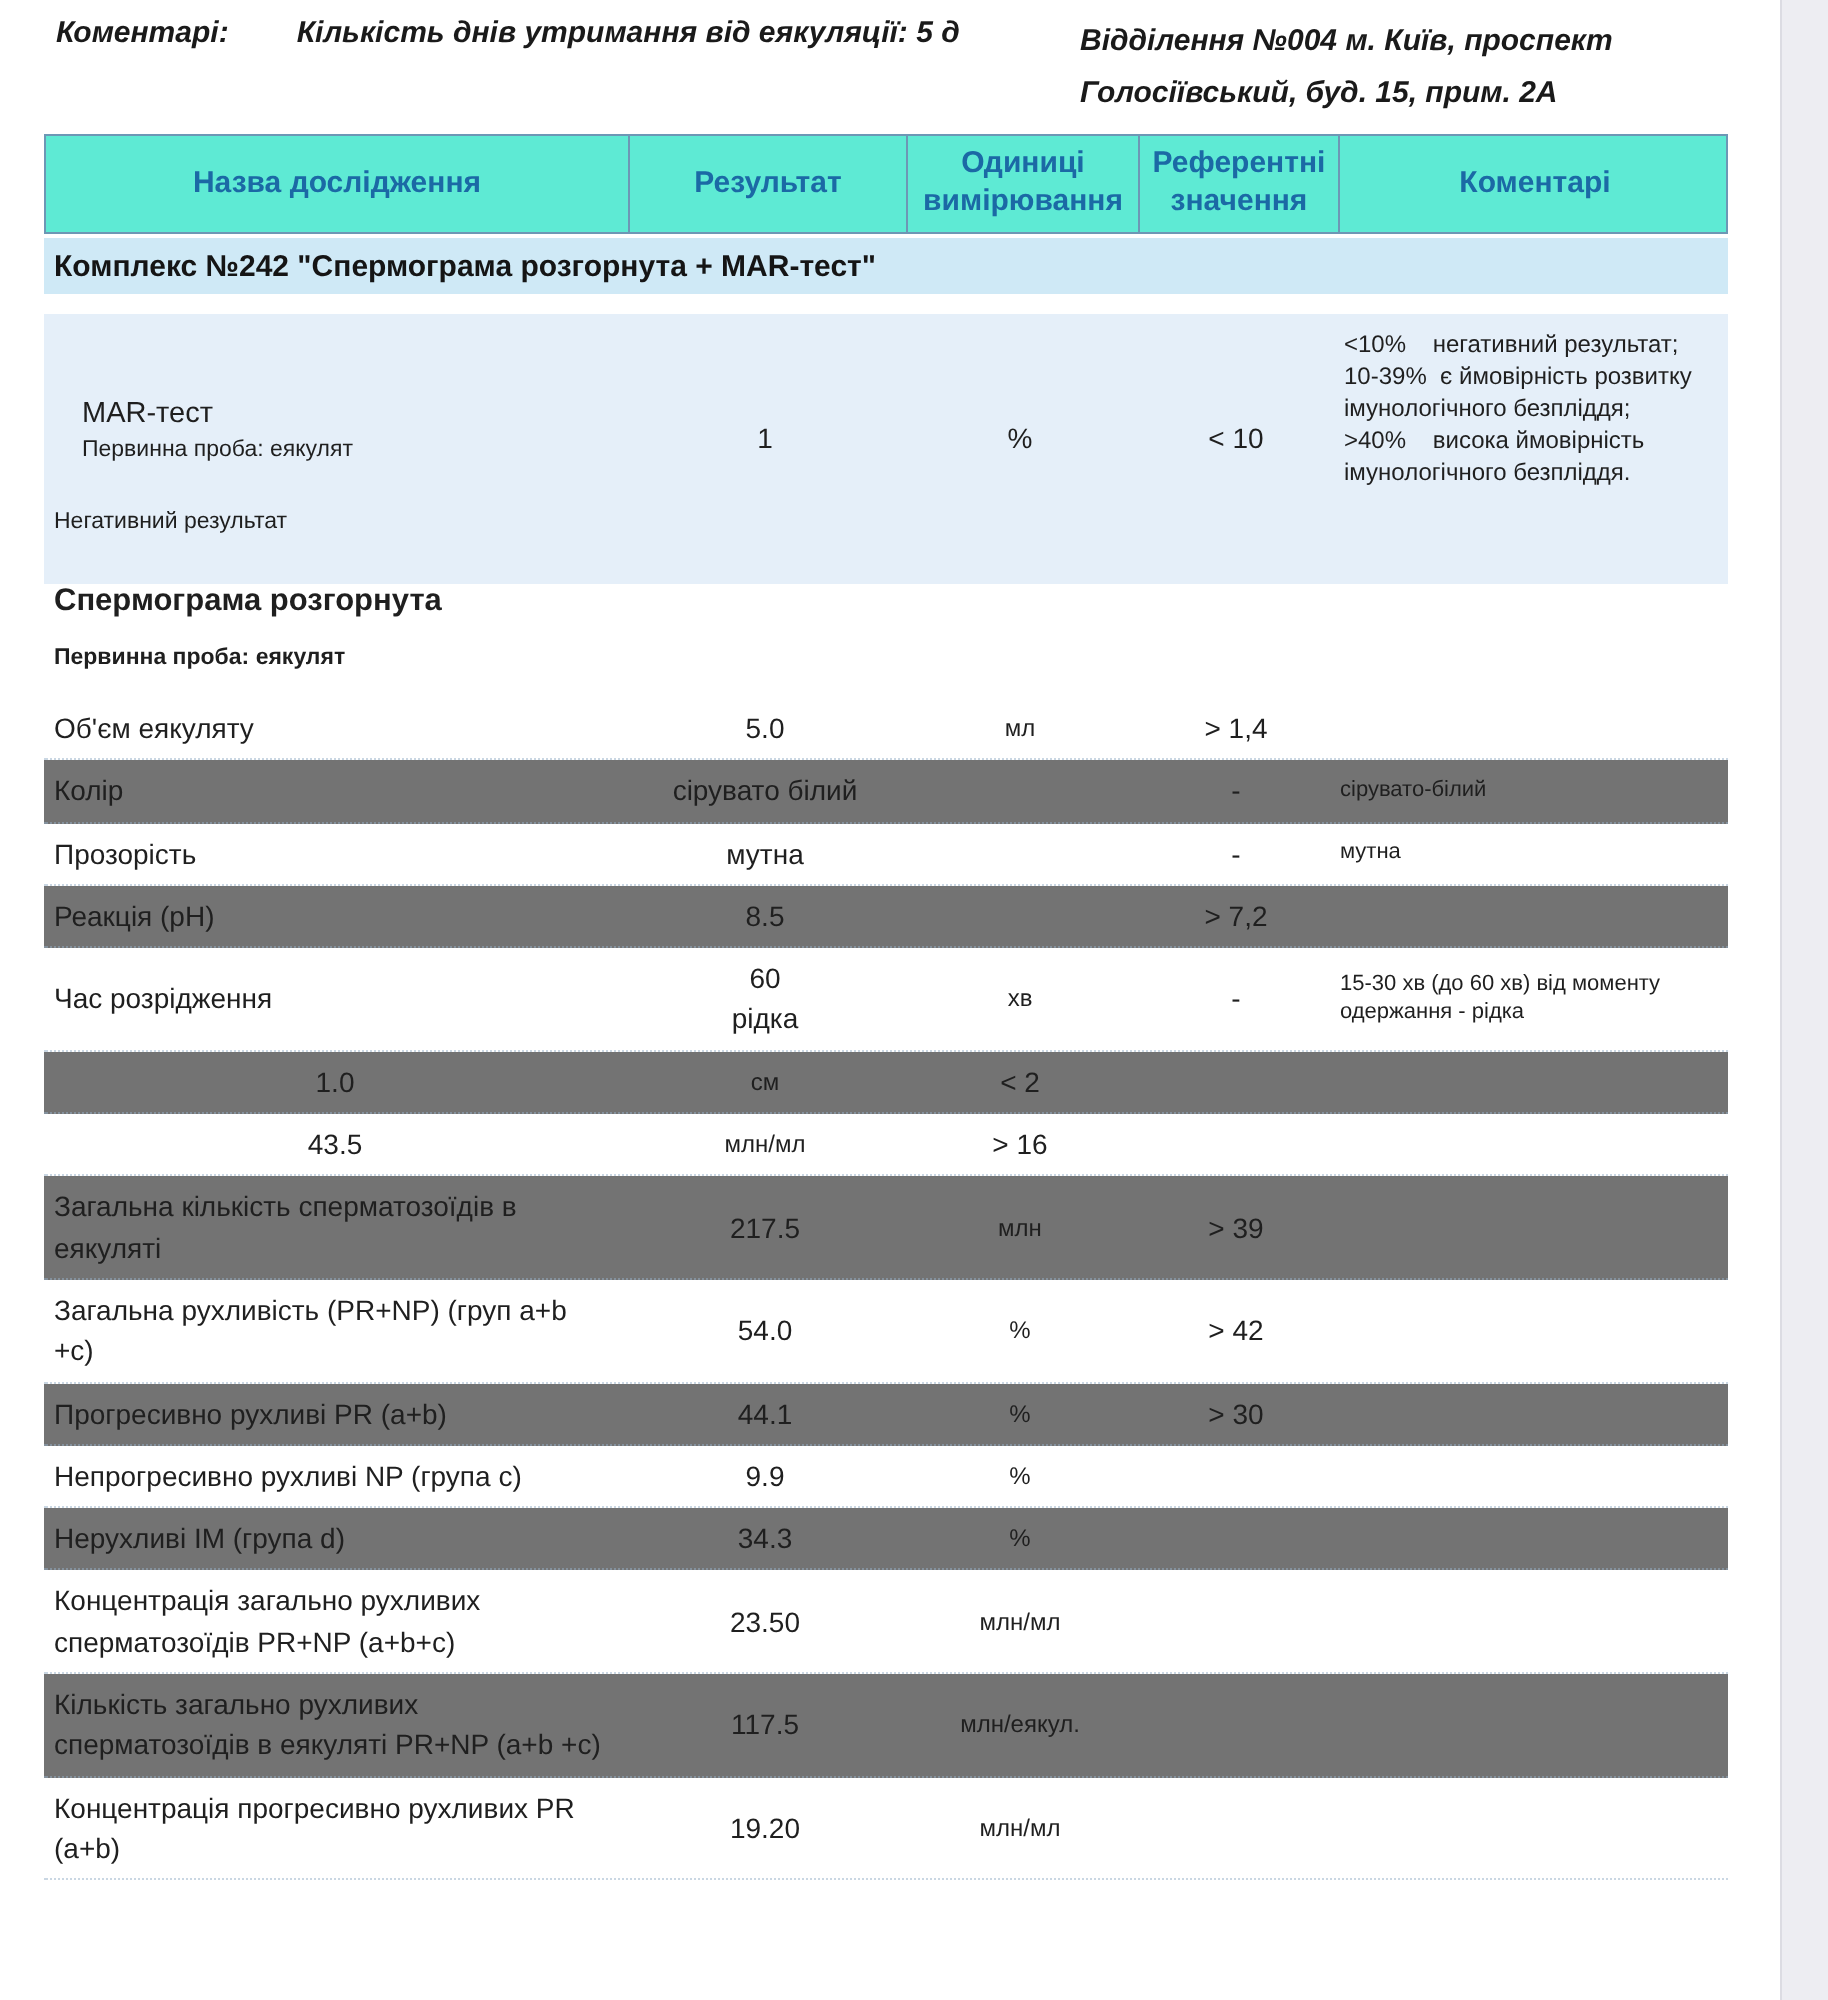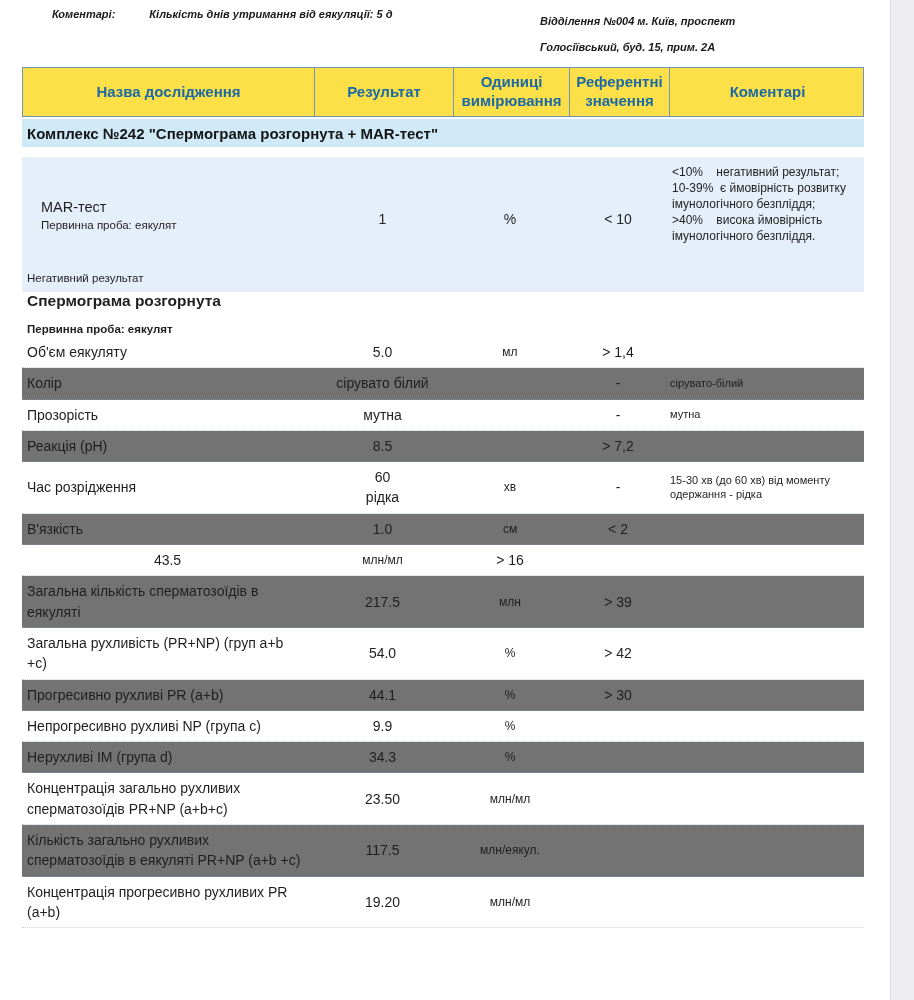--- a/index.html
+++ b/index.html
@@ -18,35 +18,34 @@
     border-left: 1px solid #dcdce3;
   }
   .content { position: absolute; left: 22px; top: 0; width: 842px; }
 
   
   .top-row {
     display: flex;
     padding-top: 8px;
     font-style: italic;
     font-weight: bold;
-    font-size: 11px;
+    font-size: 15px;
     color: #1a1a1a;
-    margin-left: 24px;
   }
   .comments-label { margin-left: 6px; white-space: nowrap; }
   .comments-text { margin-left: 34px; white-space: nowrap; }
   .dept { margin-left: auto; width: 324px; line-height: 26px; }
 
   
   .thead {
     margin-top: 7px;
     display: grid;
     grid-template-columns: 291px 139px 116px 100px 196px;
     border: 1px solid #6d97b5;
-    background: #fde047;
+    background: #5eead4;
     height: 50px;
     width: 842px;
   }
   .hcell {
     display: flex; align-items: center; justify-content: center;
     text-align: center;
     color: #1b69a5; font-weight: bold; font-size: 15px; line-height: 1.25;
     border-left: 1px solid #6d97b5;
   }
   .hcell:first-child { border-left: none; }
@@ -69,31 +68,31 @@
     background: #e5eff9;
     display: grid;
     grid-template-columns: 291px 139px 116px 100px 196px;
     min-height: 135px;
     position: relative;
     width: 842px;
   }
   .mar-name-cell { display: flex; flex-direction: column; justify-content: center; padding: 0 0 20px 19px; }
   .mar-name { font-size: 14.5px; }
   .mar-sub { font-size: 11.5px; margin-top: 4px; }
-  .mar-footer { position: absolute; left: 5px; bottom: 8px; font-size: 11.5px; }
+  .mar-footer { position: absolute; left: 5px; bottom: 25px; font-size: 11.5px; }
   .mar .mid { display: flex; align-items: center; justify-content: center; font-size: 14px; padding-bottom: 12px; }
   .mar-comment { padding: 8px 2px 12px 4px; font-size: 12px; line-height: 1.33; }
   .mar-comment div { white-space: pre-wrap; }
 
   
   .subsection { font-size: 15.5px; font-weight: bold; padding-left: 5px; }
   .subsub { margin-top: 13px; font-size: 11.5px; font-weight: bold; padding-left: 5px; }
 
   
-  .rows { margin-top: 2px; width: 842px; }
+  .rows { margin-top: 14px; width: 842px; }
   .trow {
     display: grid;
     grid-template-columns: 291px 139px 116px 100px 196px;
     border-bottom: 1px dotted rgba(150, 175, 200, 0.5);
   }
   .trow.shade { background: #737373; }
   .cell { display: flex; align-items: center; font-size: 14px; }
   .cell.name { padding: 5px 12px 5px 5px; line-height: 1.45; }
   .cell.result { justify-content: center; text-align: center; white-space: pre-line; line-height: 1.45; padding: 5px 0; }
   .cell.unit { justify-content: center; font-size: 12px; }
@@ -181,21 +180,20 @@
   <div class="trow">
     <div class="cell name">Час розрідження</div>
     <div class="cell result">60
 рідка</div>
     <div class="cell unit">хв</div>
     <div class="cell ref">-</div>
     <div class="cell comment">15-30 хв (до 60 хв) від моменту одержання - рідка</div>
   </div>
 
   <div class="trow shade">
-    <div class="cell name">В'язкість</div>
     <div class="cell result">1.0</div>
     <div class="cell unit">см</div>
     <div class="cell ref">&lt; 2</div>
     <div class="cell comment"></div>
   </div>
 
   <div class="trow">
     <div class="cell result">43.5</div>
     <div class="cell unit">млн/мл</div>
     <div class="cell ref">&gt; 16</div>

